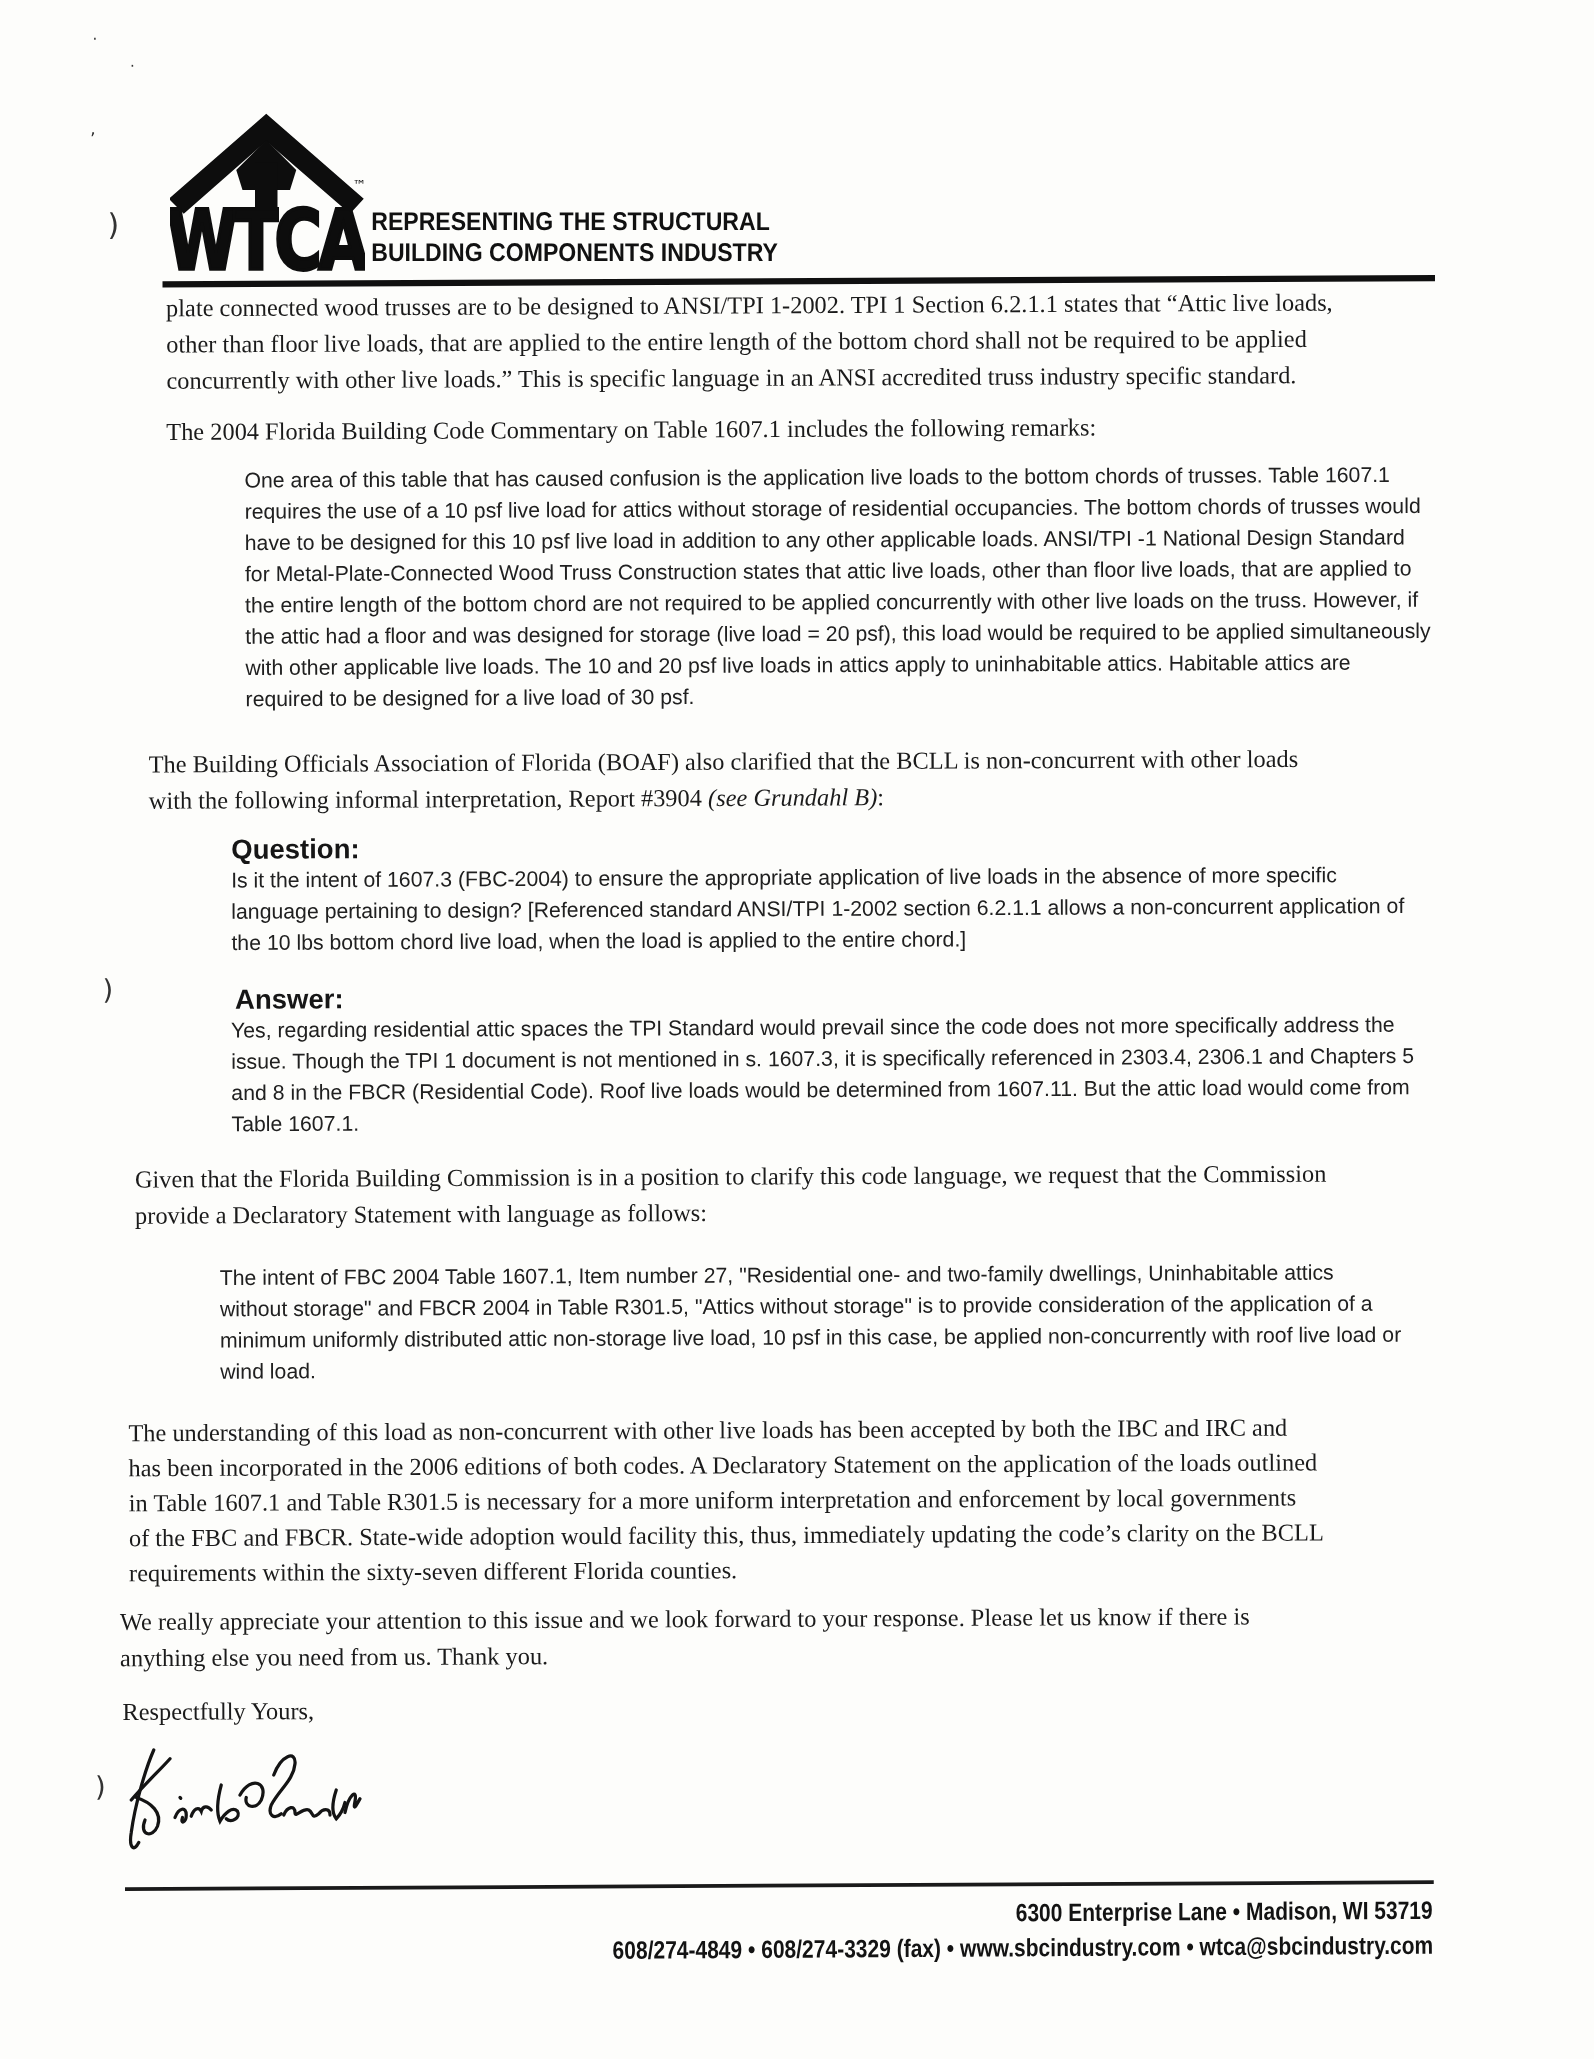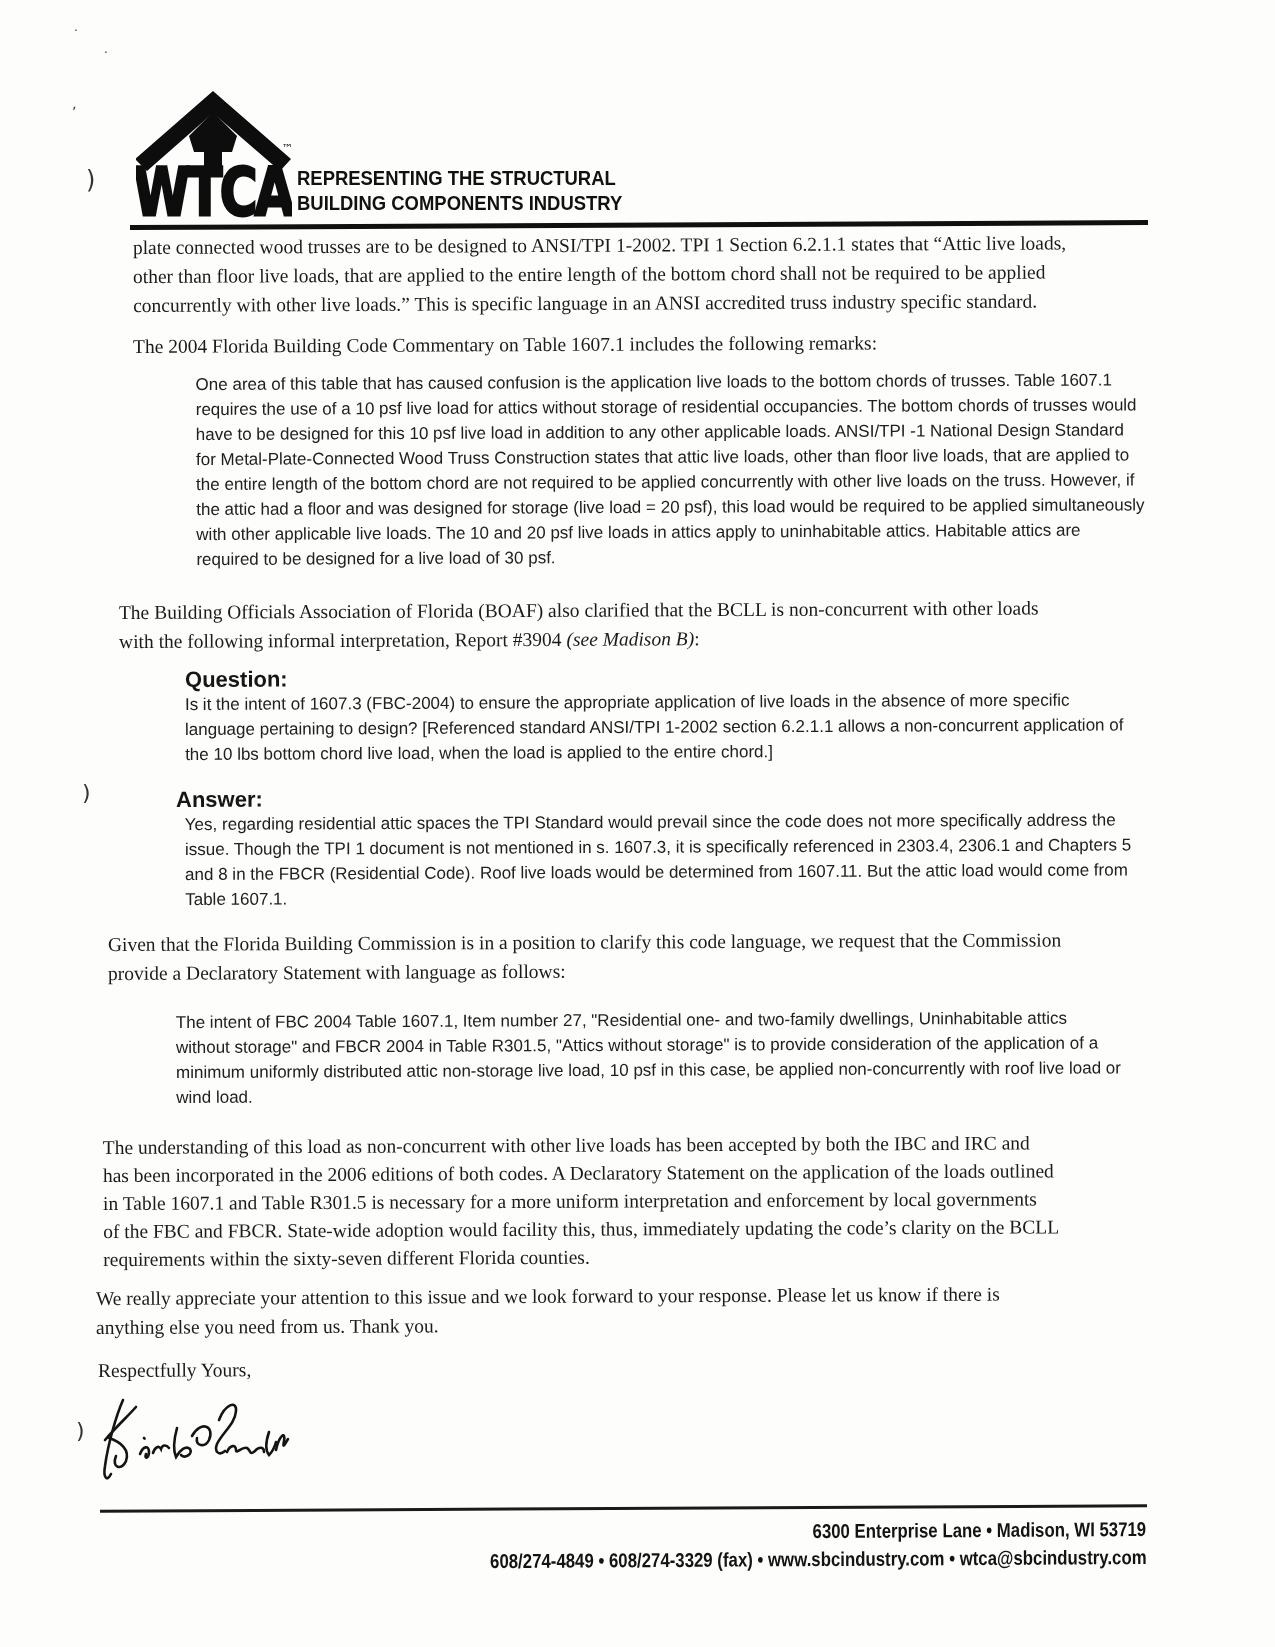--- a/index.html
+++ b/index.html
@@ -93,28 +93,28 @@
   <div class="abs sans tilt" style="left:196px;top:372px;">One area of this table that has caused confusion is the application live loads to the bottom chords of trusses. Table 1607.1
 requires the use of a 10 psf live load for attics without storage of residential occupancies. The bottom chords of trusses would
 have to be designed for this 10 psf live load in addition to any other applicable loads. ANSI/TPI -1 National Design Standard
 for Metal-Plate-Connected Wood Truss Construction states that attic live loads, other than floor live loads, that are applied to
 the entire length of the bottom chord are not required to be applied concurrently with other live loads on the truss. However, if
 the attic had a floor and was designed for storage (live load = 20 psf), this load would be required to be applied simultaneously
 with other applicable live loads. The 10 and 20 psf live loads in attics apply to uninhabitable attics. Habitable attics are
 required to be designed for a live load of 30 psf.</div>
 
   <div class="abs serif tilt" style="left:119px;top:598px;width:1040px;"><span>The Building Officials Association of Florida (BOAF) also clarified that the BCLL is non-concurrent with other loads
-with the following informal interpretation, Report #3904 </span><span class="italic">(see Madison B)</span><span>:</span></div>
+with the following informal interpretation, Report #3904 </span><span class="italic">(see Grundahl B)</span><span>:</span></div>
 
   <div class="abs sans-label tilt" style="left:185px;top:667px;">Question:</div>
   <div class="abs sans tilt" style="left:185px;top:692px;">Is it the intent of 1607.3 (FBC-2004) to ensure the appropriate application of live loads in the absence of more specific
 language pertaining to design? [Referenced standard ANSI/TPI 1-2002 section 6.2.1.1 allows a non-concurrent application of
 the 10 lbs bottom chord live load, when the load is applied to the entire chord.]</div>
 
-  <div class="abs sans-label tilt" style="left:176px;top:787px;">Answer:</div>
+  <div class="abs sans-label tilt" style="left:188px;top:787px;">Answer:</div>
   <div class="abs sans tilt" style="left:185px;top:812px;width:1010px;">Yes, regarding residential attic spaces the TPI Standard would prevail since the code does not more specifically address the
 issue. Though the TPI 1 document is not mentioned in s. 1607.3, it is specifically referenced in 2303.4, 2306.1 and Chapters 5
 and 8 in the FBCR (Residential Code). Roof live loads would be determined from 1607.11. But the attic load would come from
 Table 1607.1.</div>
 
   <div class="abs serif tilt" style="left:108px;top:930px;">Given that the Florida Building Commission is in a position to clarify this code language, we request that the Commission
 provide a Declaratory Statement with language as follows:</div>
 
   <div class="abs sans tilt" style="left:176px;top:1010px;width:1000px;">The intent of FBC 2004 Table 1607.1, Item number 27, "Residential one- and two-family dwellings, Uninhabitable attics
 without storage" and FBCR 2004 in Table R301.5, "Attics without storage" is to provide consideration of the application of a

